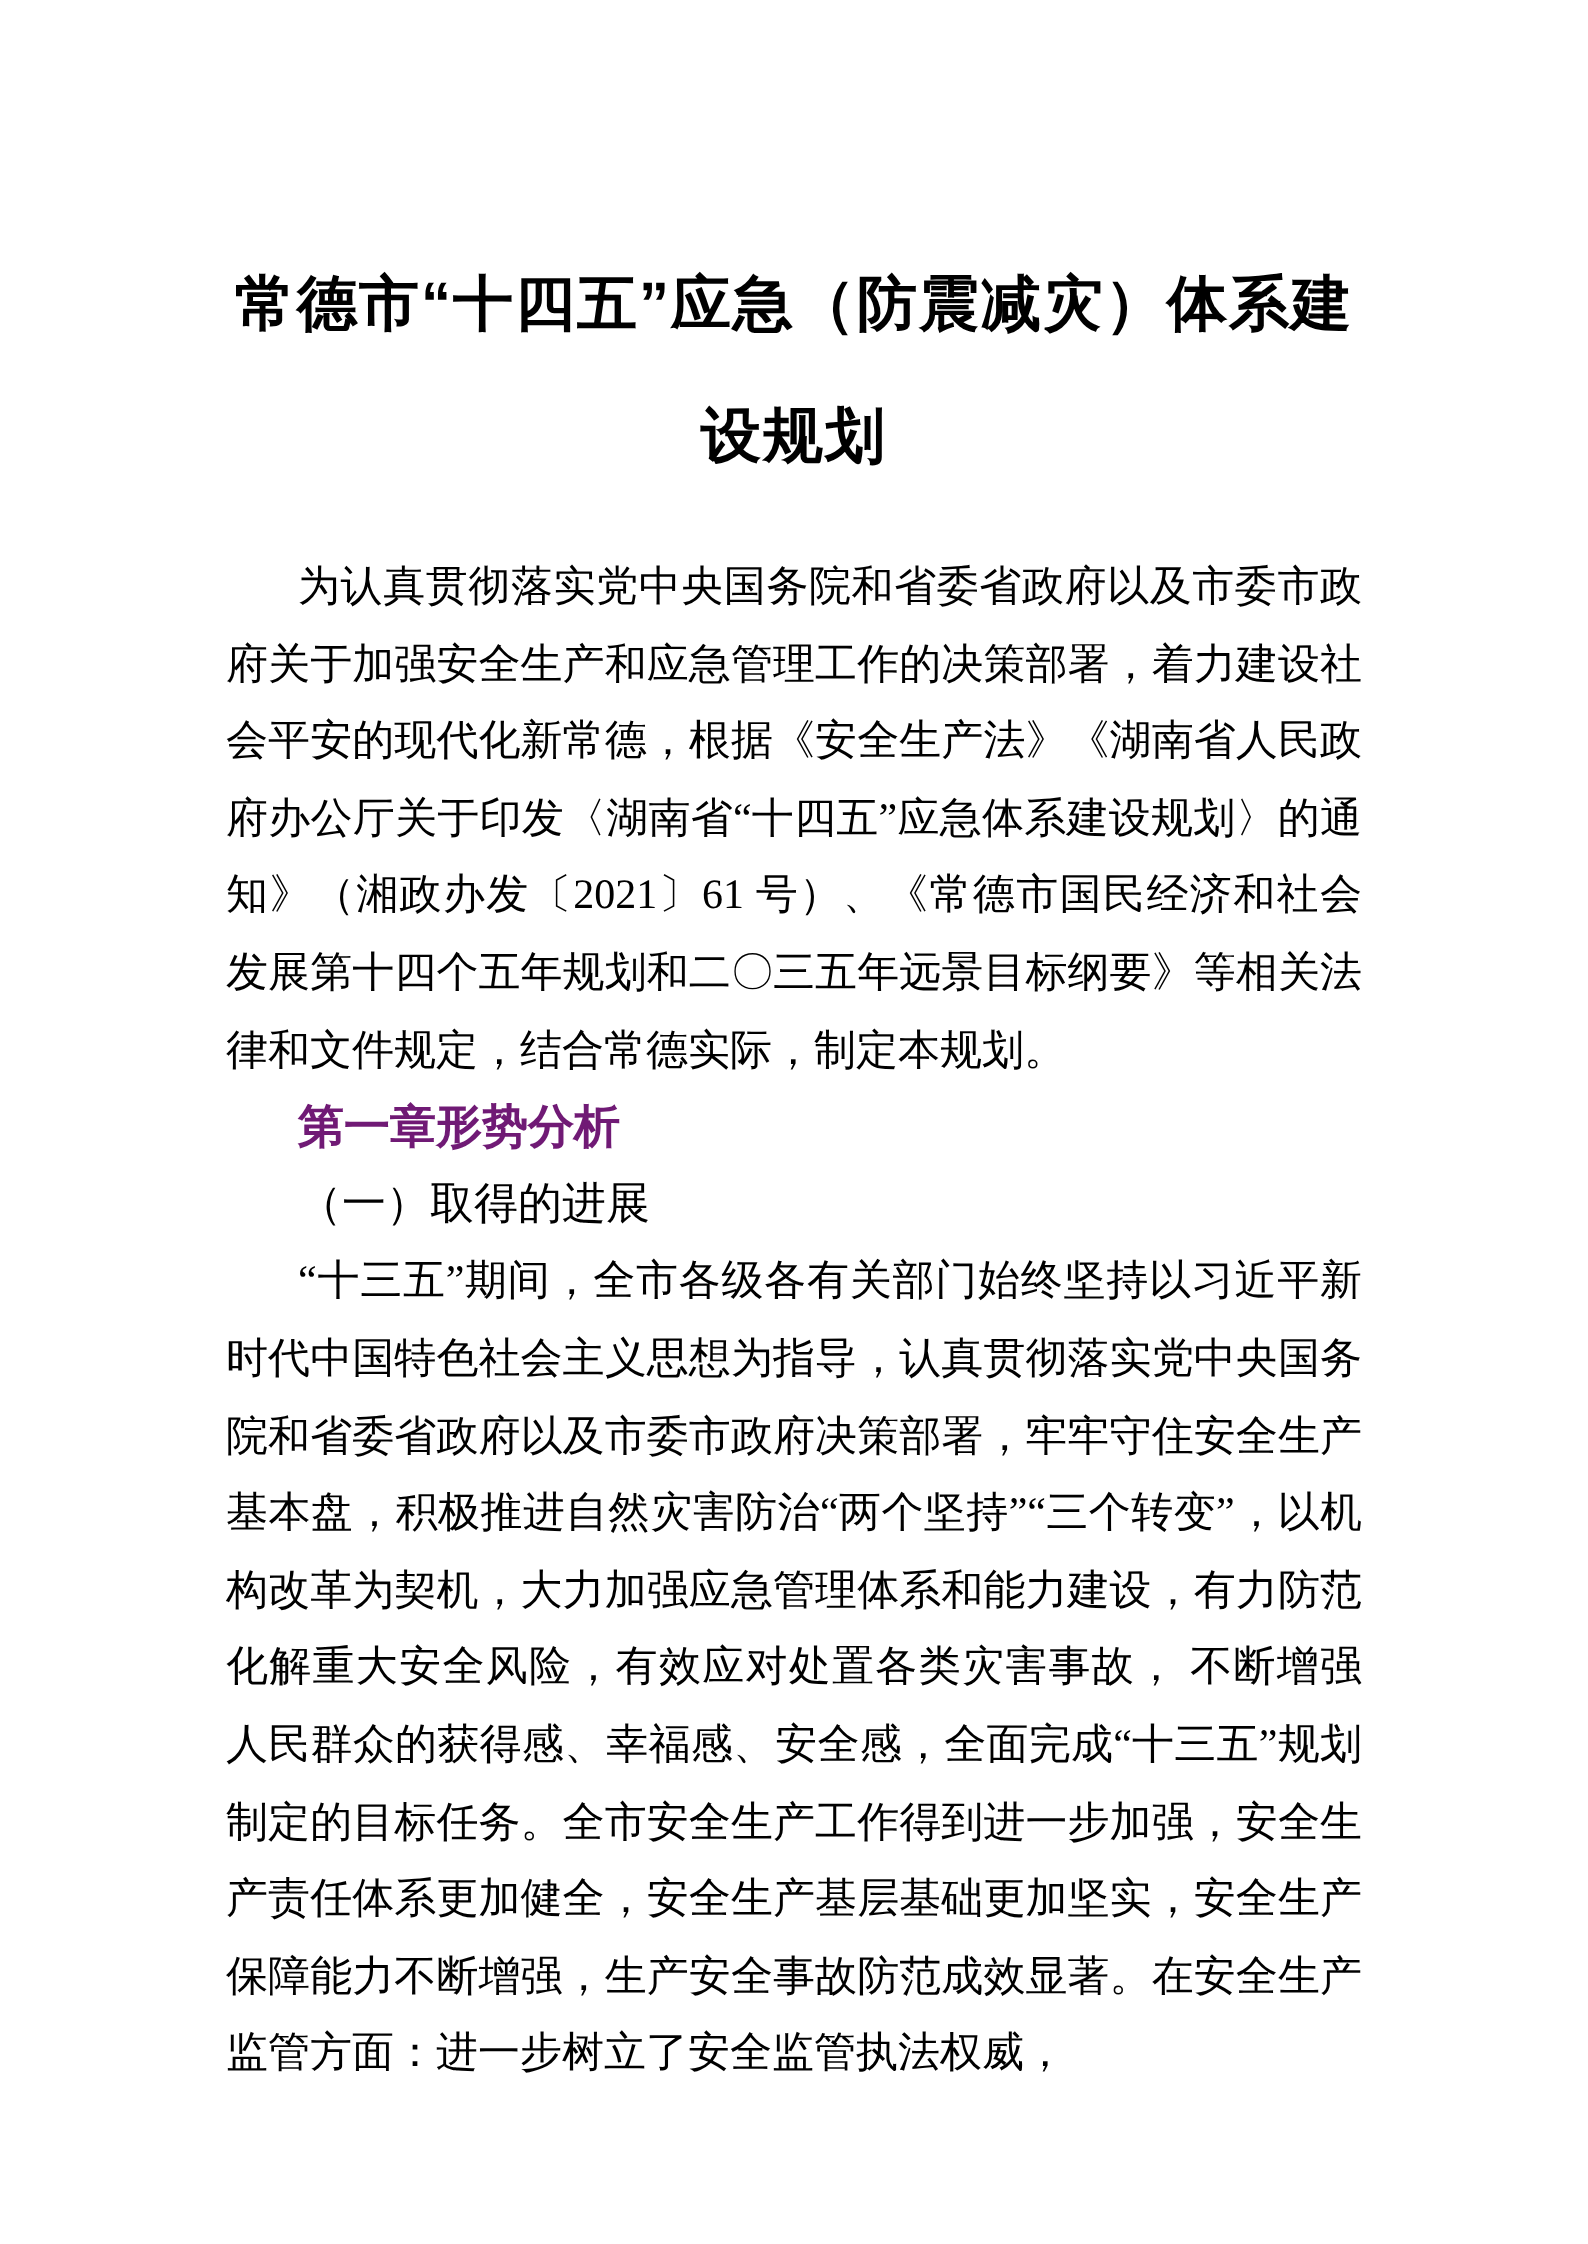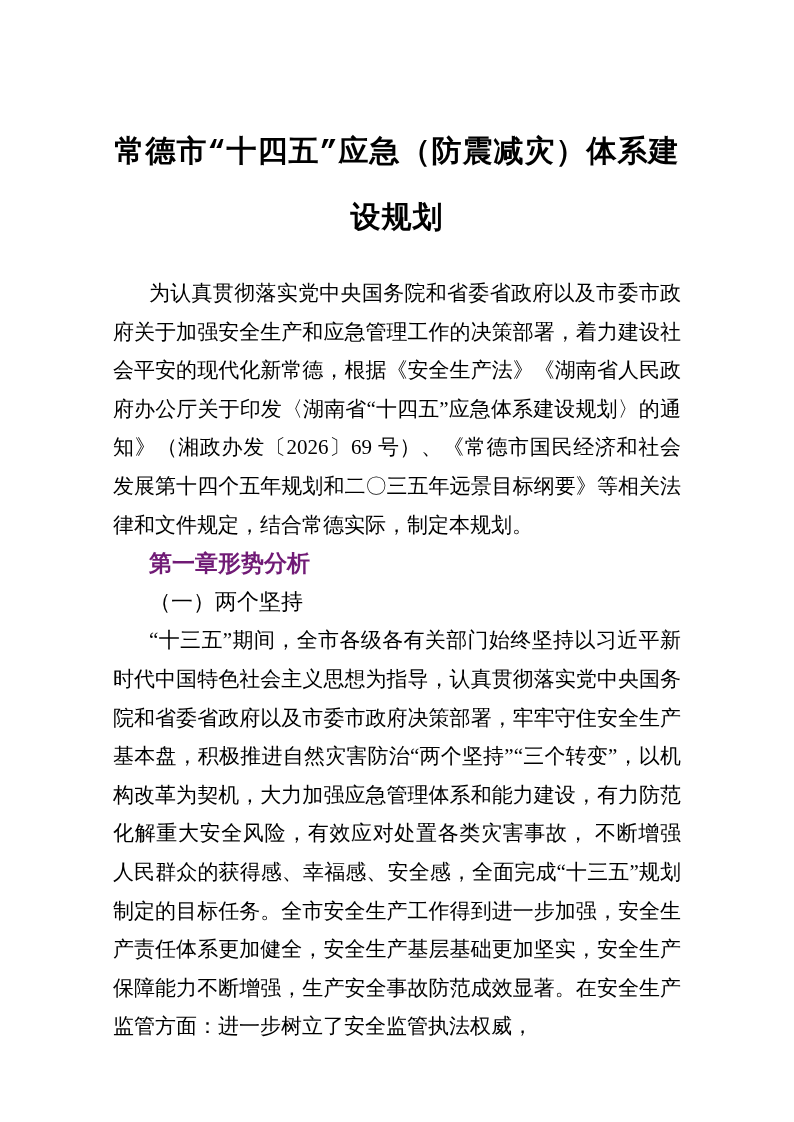--- a/index.html
+++ b/index.html
@@ -13,21 +13,21 @@
     height: 1122px;
     margin: 0;
     background: #ffffff;
     box-sizing: border-box;
     padding: 120px 113px 0 113px;
     color: #000000;
     overflow: hidden;
   }
   .doc-title {
     margin: 0 0 22px 0;
-    font-family: Liberation Mono, monospace;
+    font-family: Liberation Sans, sans-serif;
     font-weight: 700;
     font-size: 30px;
     line-height: 66px;
     letter-spacing: 1px;
     text-align: center;
     color: #000000;
   }
   .body-para {
     margin: 0;
     font-family: "Liberation Serif", "DejaVu Serif", serif;
@@ -57,20 +57,20 @@
     text-indent: 36px;
     color: #000000;
   }
 </style>
 </head>
 <body>
 
 <div class="page">
   <h1 class="doc-title">常德市“十四五”应急（防震减灾）体系建设规划</h1>
 
-  <p class="body-para">为认真贯彻落实党中央国务院和省委省政府以及市委市政府关于加强安全生产和应急管理工作的决策部署，着力建设社会平安的现代化新常德，根据《安全生产法》《湖南省人民政府办公厅关于印发〈湖南省“十四五”应急体系建设规划〉的通知》（湘政办发〔2026〕69 号）、《常德市国民经济和社会发展第十四个五年规划和二〇三五年远景目标纲要》等相关法律和文件规定，结合常德实际，制定本规划。</p>
+  <p class="body-para">为认真贯彻落实党中央国务院和省委省政府以及市委市政府关于加强安全生产和应急管理工作的决策部署，着力建设社会平安的现代化新常德，根据《安全生产法》《湖南省人民政府办公厅关于印发〈湖南省“十四五”应急体系建设规划〉的通知》（湘政办发〔2021〕61 号）、《常德市国民经济和社会发展第十四个五年规划和二〇三五年远景目标纲要》等相关法律和文件规定，结合常德实际，制定本规划。</p>
 
   <h2 class="chapter-heading">第一章形势分析</h2>
 
-  <h3 class="section-heading">（一）两个坚持</h3>
+  <h3 class="section-heading">（一）取得的进展</h3>
 
   <p class="body-para">“十三五”期间，全市各级各有关部门始终坚持以习近平新时代中国特色社会主义思想为指导，认真贯彻落实党中央国务院和省委省政府以及市委市政府决策部署，牢牢守住安全生产基本盘，积极推进自然灾害防治“两个坚持”“三个转变”，以机构改革为契机，大力加强应急管理体系和能力建设，有力防范化解重大安全风险，有效应对处置各类灾害事故， 不断增强人民群众的获得感、幸福感、安全感，全面完成“十三五”规划制定的目标任务。全市安全生产工作得到进一步加强，安全生产责任体系更加健全，安全生产基层基础更加坚实，安全生产保障能力不断增强，生产安全事故防范成效显著。在安全生产监管方面：进一步树立了安全监管执法权威，</p>
 </div>
 
 </body></html>

